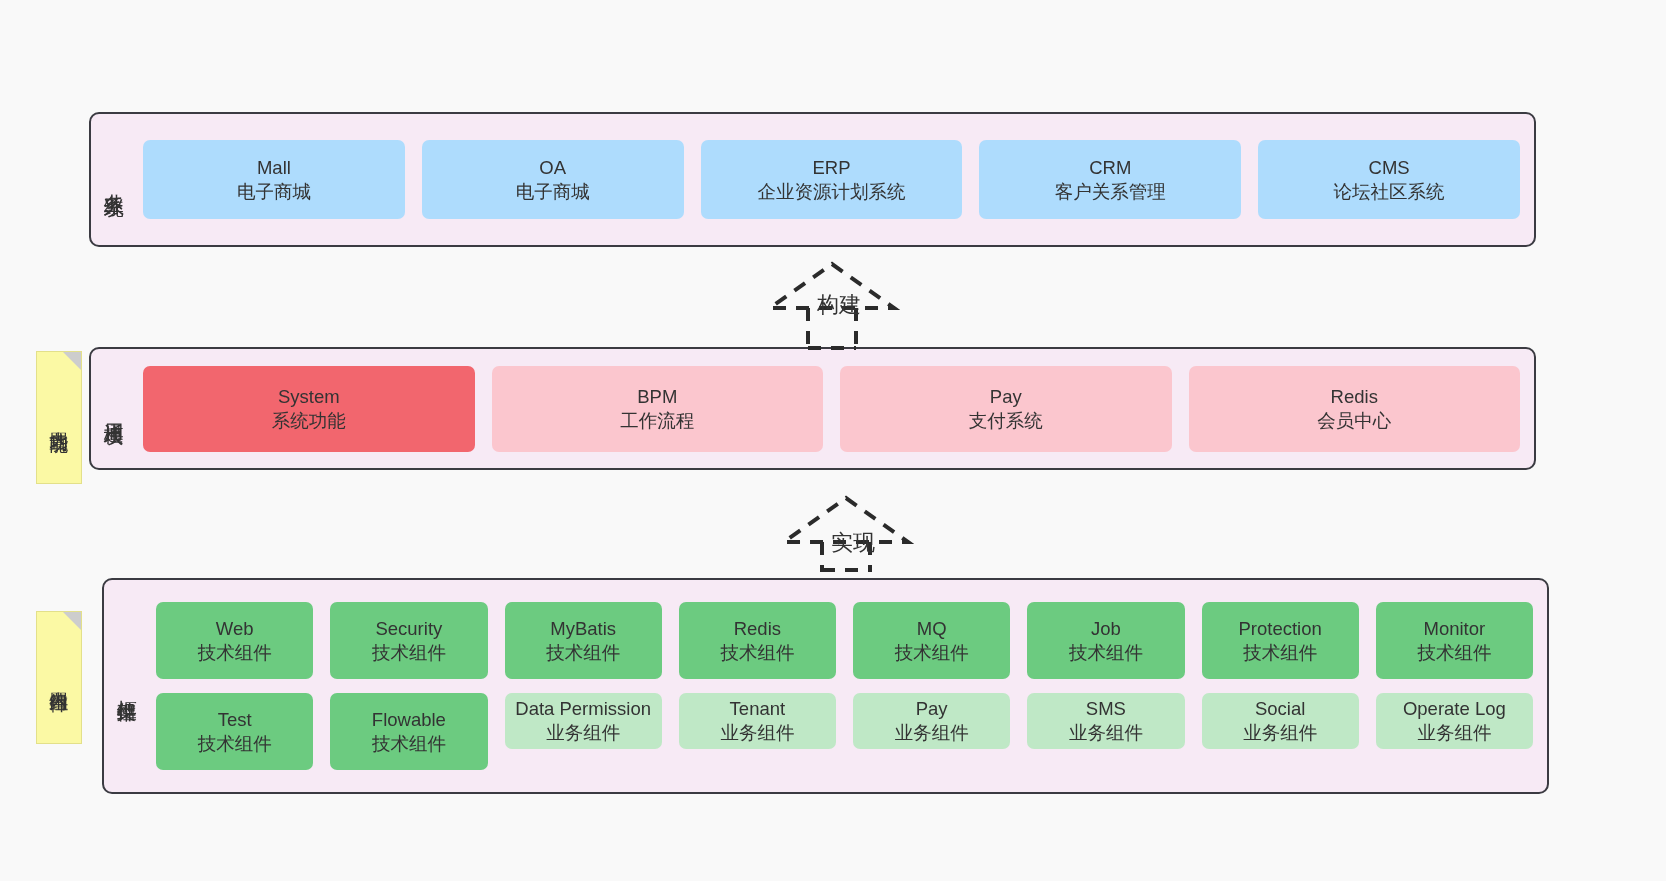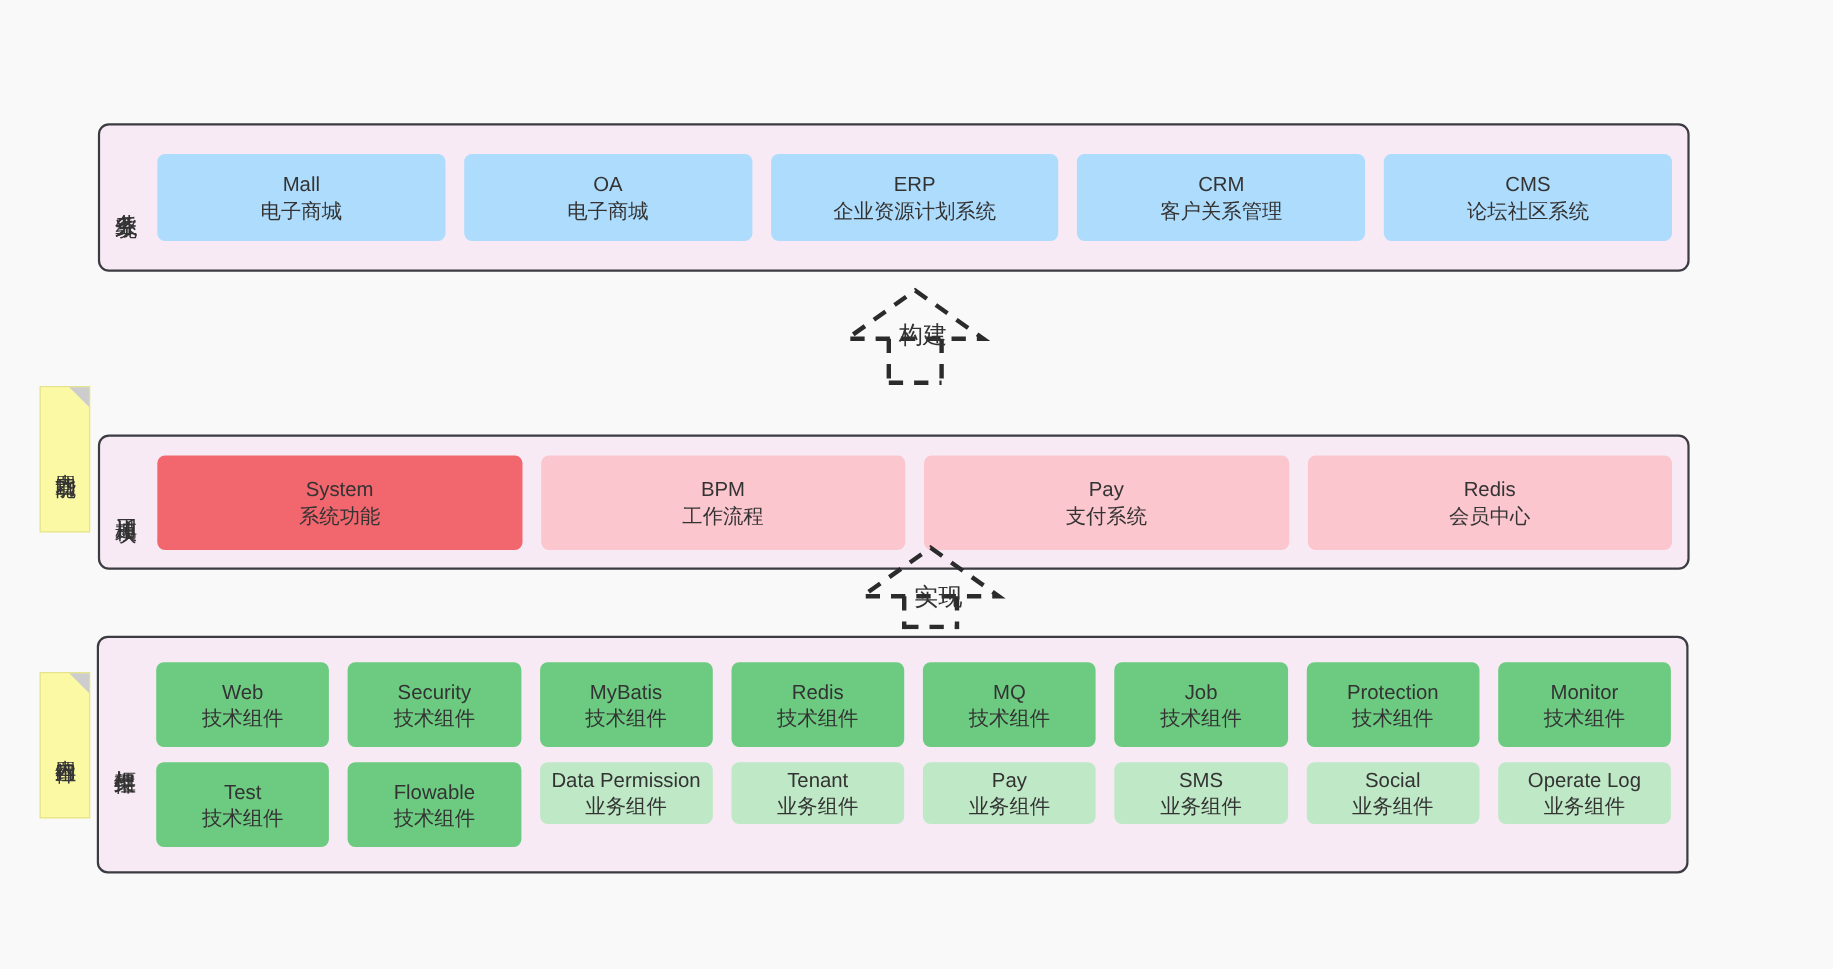--- a/index.html
+++ b/index.html
@@ -180,21 +180,21 @@
       <path d="M 56 90 L 104 90" fill="none" stroke="#2b2b2b" stroke-width="4" stroke-dasharray="13 10"></path>
     </svg>
   </div>
   <div class="arrow-label" style="left:817px; top:294px;">构建</div>
 
   <div class="note" style="left:36px; top:351px; height:133px;">
     <span class="note-fold"></span>
     <span>内置功能</span>
   </div>
 
-  <div class="layer" id="layer-common" style="left:89px; top:347px; width:1447px; height:123px;margin-top:48px;">
+  <div class="layer" id="layer-common" style="left:89px; top:347px; width:1447px; height:123px;">
     <div class="layer-title">通用模块</div>
     <div class="layer-body">
       <div class="row">
         <div class="node red">
           <span class="en">System</span>
           <span class="cn">系统功能</span>
         </div>
         <div class="node pink">
           <span class="en">BPM</span>
           <span class="cn">工作流程</span>
@@ -219,21 +219,21 @@
       <path d="M 56 78 L 104 78" fill="none" stroke="#2b2b2b" stroke-width="4" stroke-dasharray="13 10"></path>
     </svg>
   </div>
   <div class="arrow-label" style="left:831px; top:532px;">实现</div>
 
   <div class="note" style="left:36px; top:611px; height:133px;">
     <span class="note-fold"></span>
     <span>内置组件</span>
   </div>
 
-  <div class="layer" id="layer-framework" style="left:88px; top:578px; width:1447px; height:216px;">
+  <div class="layer" id="layer-framework" style="left:102px; top:578px; width:1447px; height:216px;">
     <div class="layer-title">框架组件</div>
     <div class="layer-body">
       <div class="row">
         <div class="node green">
           <span class="en">Web</span>
           <span class="cn">技术组件</span>
         </div>
         <div class="node green">
           <span class="en">Security</span>
           <span class="cn">技术组件</span>

